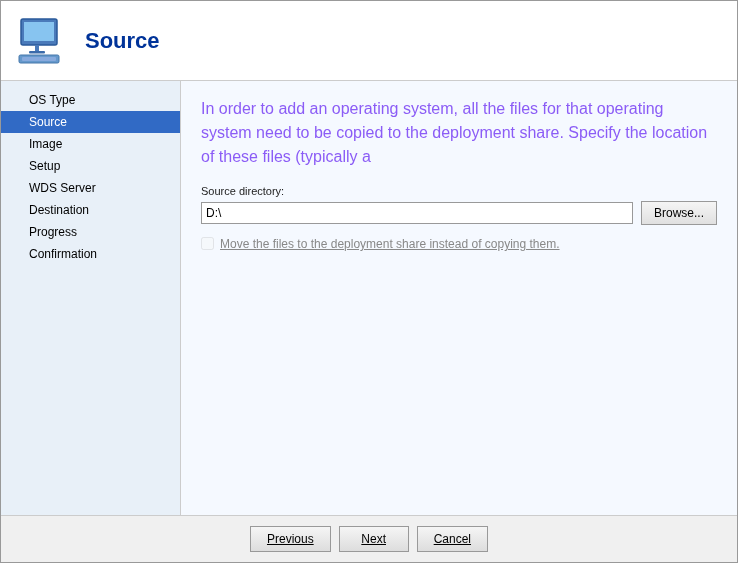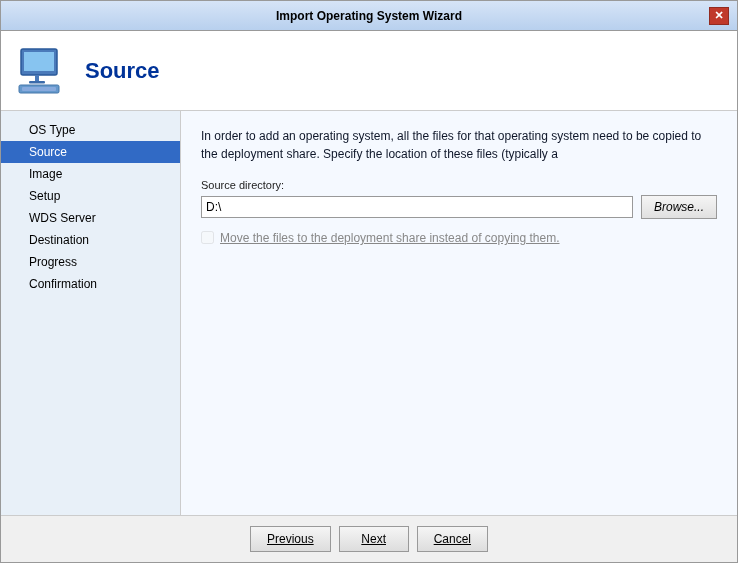--- a/index.html
+++ b/index.html
@@ -93,22 +93,22 @@
       background: #316AC5;
       color: #fff;
     }
     .main-content {
       flex: 1;
       padding: 16px 20px;
       background: #f5f9ff;
       overflow-y: auto;
     }
     .description-text {
-      font-size: 12px;
-      color: #0f172a;
+      font-size: 16px;
+      color: #8b5cf6;
       line-height: 1.5;
       margin-bottom: 16px;
     }
     .field-label {
       font-size: 11px;
       color: #222;
       margin-bottom: 4px;
     }
     .input-row {
       display: flex;
@@ -124,21 +124,20 @@
       font-size: 12px;
       background: #fff;
     }
     .browse-btn {
       height: 24px;
       padding: 0 12px;
       background: linear-gradient(to bottom, #f5f5f5, #e0e0e0);
       border: 1px solid #999;
       font-size: 12px;
       cursor: pointer;
-      font-style: italic;
     }
     .checkbox-row {
       display: flex;
       align-items: flex-start;
       gap: 6px;
       color: #888;
       font-size: 12px;
       text-decoration: underline;
     }
     .checkbox-row input[type=checkbox] {
@@ -164,25 +163,20 @@
     }
     .underline-btn {
       text-decoration: underline;
     }
   </style>
 </head>
 <body>
 
 <div class="window">
 
-  <div class="title-bar">
-    <span style="width:20px;"></span>
-    <span class="title-bar-text">Import Operating System Wizard</span>
-    <button class="title-bar-close">✕</button>
-  </div>
 
   <div class="header-area">
 
     <svg class="header-icon" viewBox="0 0 52 52" xmlns="http://www.w3.org/2000/svg">
 
       <rect x="4" y="4" width="36" height="26" rx="2" ry="2" fill="#4a7aba" stroke="#2a5a9a" stroke-width="1.5"></rect>
 
       <rect x="7" y="7" width="30" height="19" fill="#87c4f0"></rect>
 
       <rect x="18" y="30" width="4" height="6" fill="#4a7aba"></rect>

